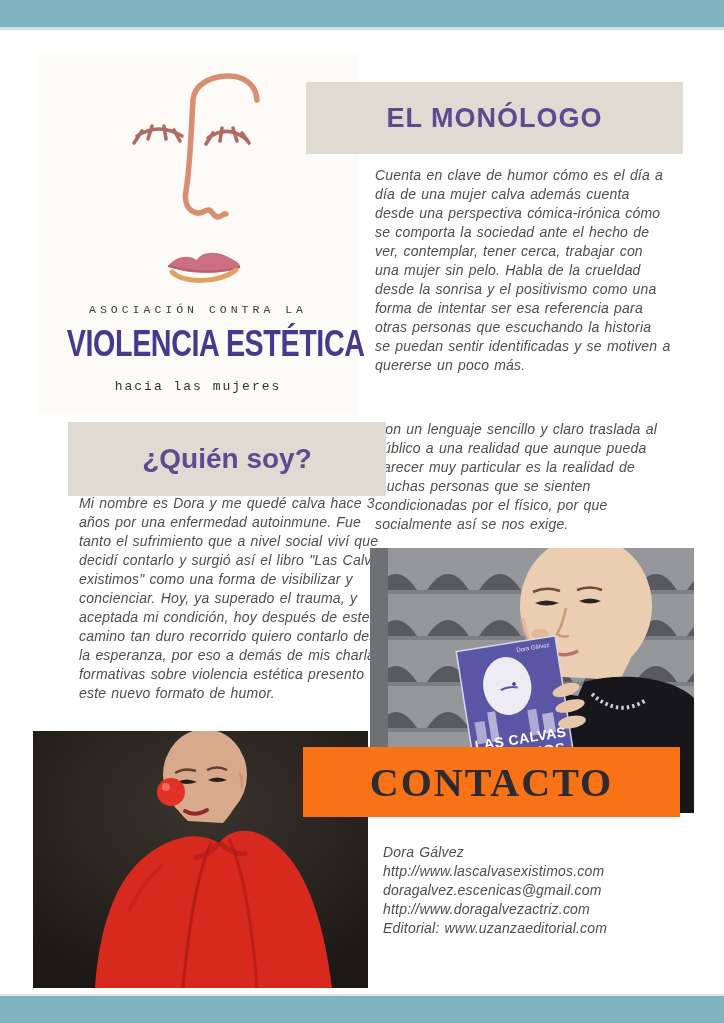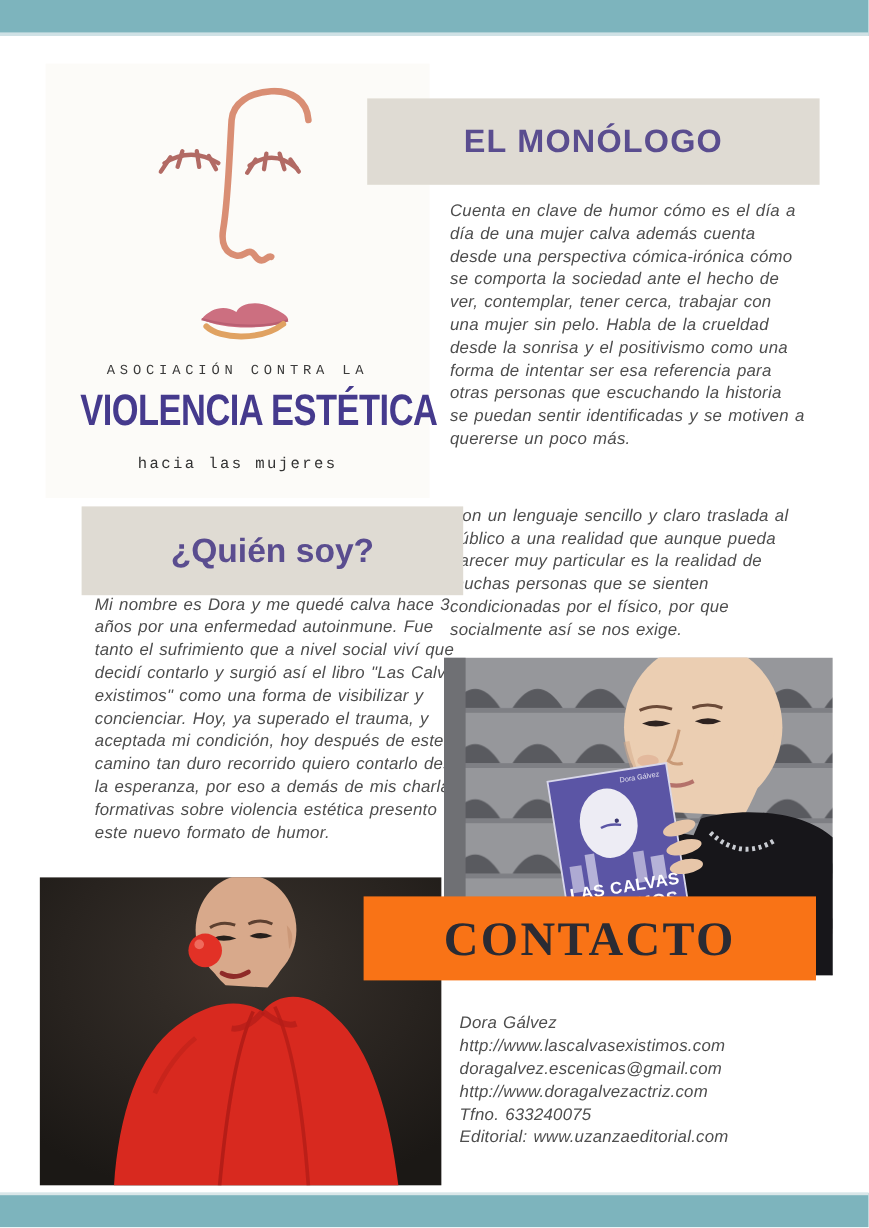--- a/index.html
+++ b/index.html
@@ -233,19 +233,18 @@
   <div class="contacto-band">
     <span>CONTACTO</span>
   </div>
 
 
   <div class="contact-block">
     <div>Dora Gálvez</div>
     <div>http://www.lascalvasexistimos.com</div>
     <div>doragalvez.escenicas@gmail.com</div>
     <div>http://www.doragalvezactriz.com</div>
-    <div>Tfno. 633240075</div>
     <div>Editorial: www.uzanzaeditorial.com</div>
   </div>
 
   <div class="bottom-bar"></div>
 
 </div>
 
 </body></html>

